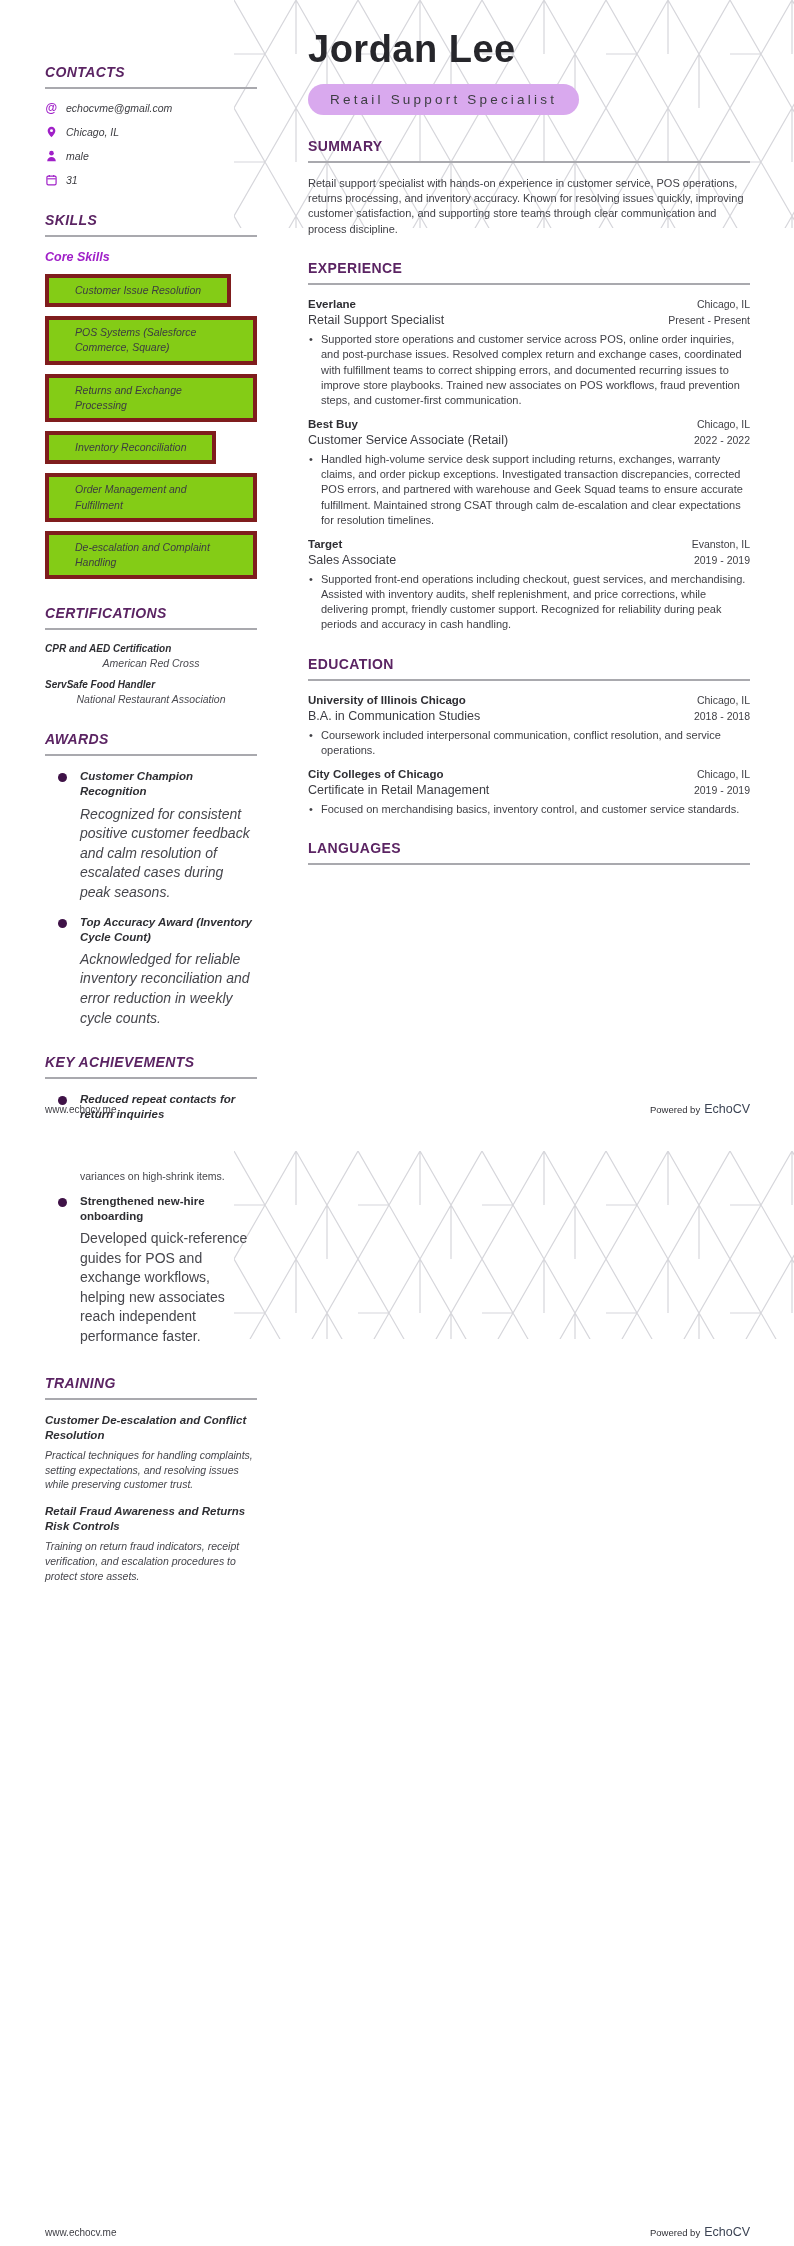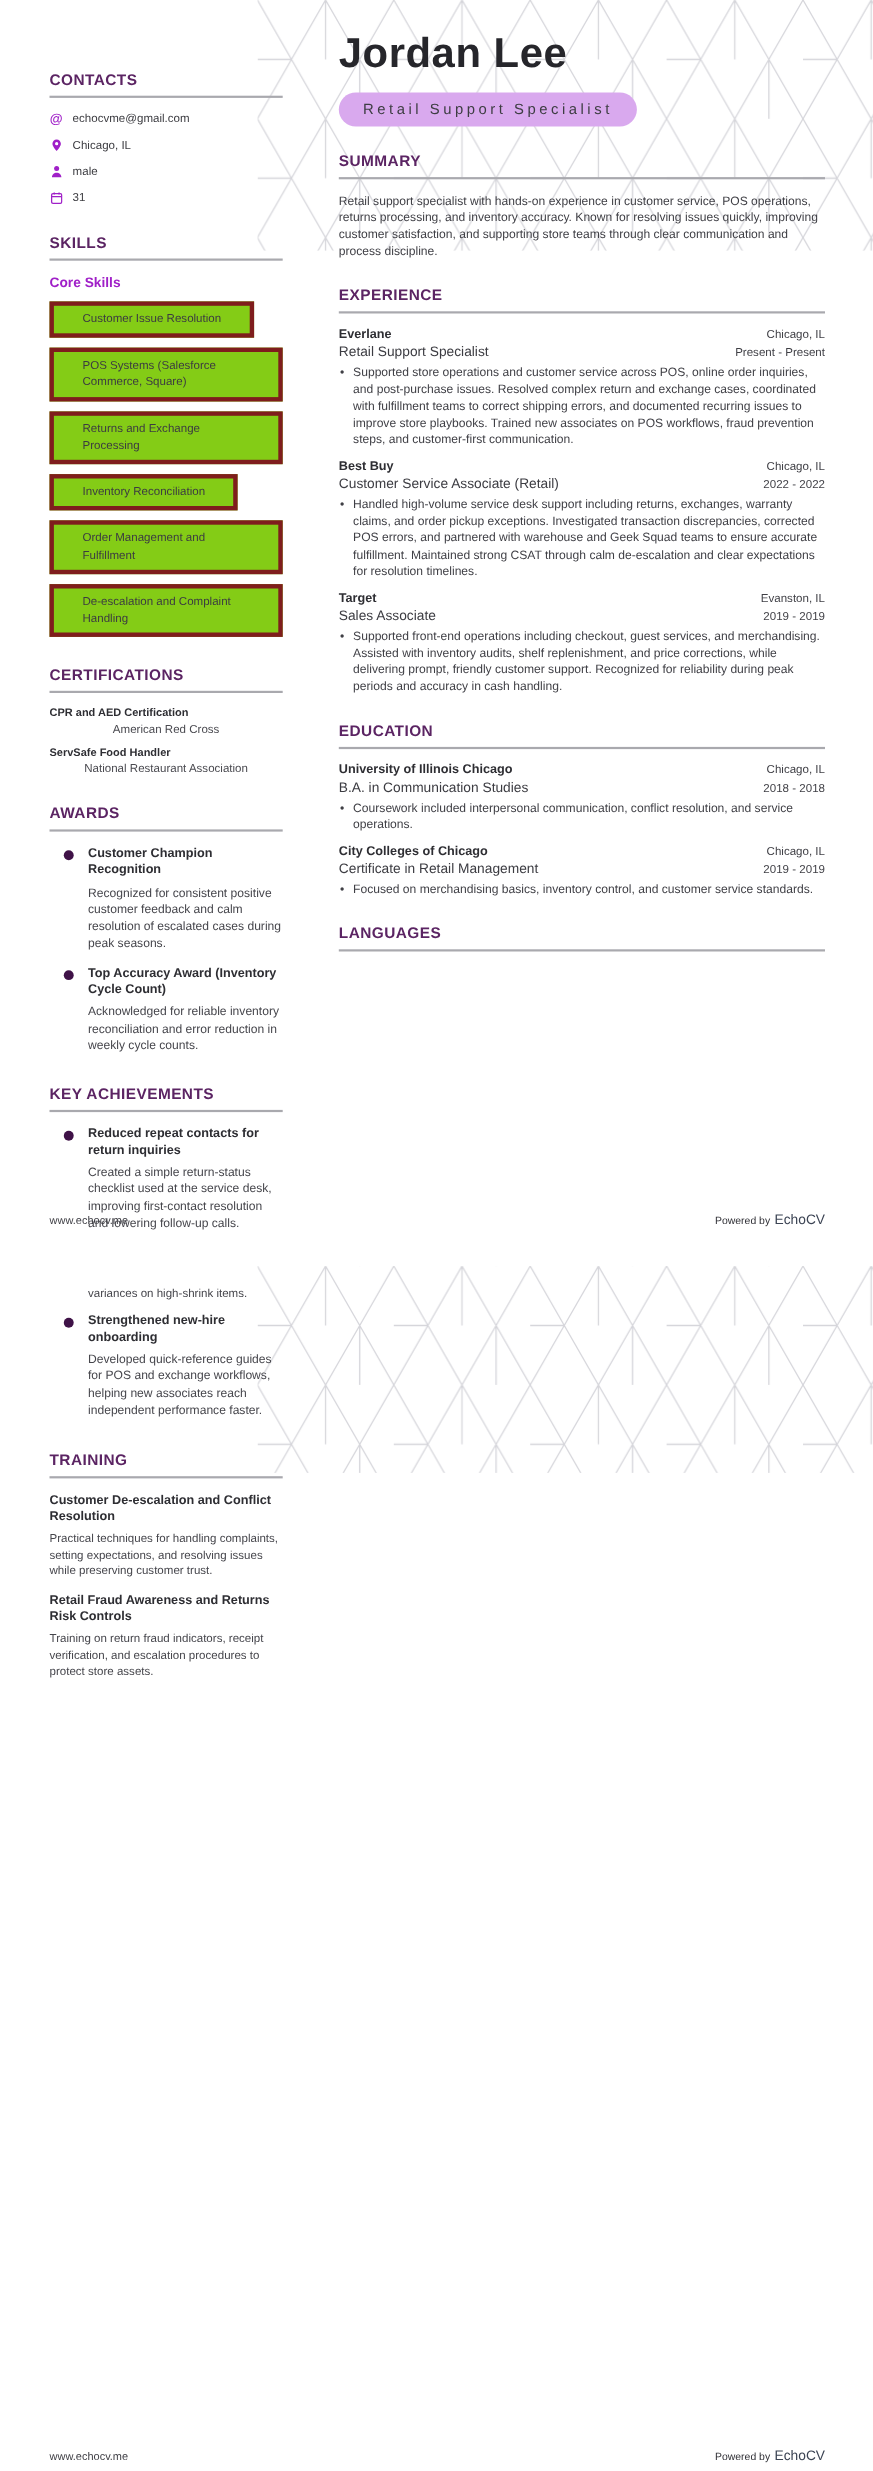--- a/index.html
+++ b/index.html
@@ -11,30 +11,30 @@
   main.right { flex:1; min-width:0; }
 
   
   .sec-h { font-size:14px; font-weight:700; color:#5b2463; letter-spacing:.4px; }
   .sec-rule { height:2px; background:#a9a9ae; margin:7px 0 13px 0; }
 
   
   .pt-left1 { padding-top:64px; }
   .contact-item { display:flex; align-items:center; gap:9px; font-size:10.5px; color:#3c3c41; margin-bottom:12px; }
   .cicon { width:12px; height:12px; flex:none; display:flex; align-items:center; justify-content:center; }
-  .sec { margin-bottom:26px; }
+  .sec { margin-bottom:26px;font-style:italic; }
   .group-label { font-size:12.5px; font-weight:700; color:#a020c8; margin:1px 0 10px 0; }
   .chip { width:fit-content; max-width:221px; border:4px solid #7f1d1d; padding:5px 26px; font-size:10.5px; color:#3c3c41; line-height:1.45; margin-bottom:9px; background:#84cc16; }
   .cert-name { font-size:10px; font-weight:700; color:#2e2e33; margin-bottom:3px; }
   .cert-org { font-size:10.5px; color:#4a4a50; margin-bottom:10px;text-align:center; }
   .b-item { display:flex; margin-bottom:12px; }
   .b-dot { width:9px; height:9px; border-radius:50%; background:#3f1247; flex:none; margin:4px 13px 0 13px; }
   .b-body { flex:1; min-width:0; }
   .b-title { font-size:11.5px; font-weight:700; color:#2e2e33; line-height:1.32; margin-bottom:5px; }
-  .b-desc { font-size:11px; color:#46464c; line-height:1.4; }
+  .b-desc { font-size:14px; color:#46464c; line-height:1.4; }
   .cont-desc { font-size:10.5px; color:#46464c; line-height:1.4; margin:0 0 10px 35px; }
 
   
   .pt-right1 { padding-top:28px; }
   .name { font-size:38px; font-weight:700; color:#26262b; letter-spacing:.5px; line-height:1.15; }
   .badge { display:inline-block; margin-top:12px; background:#d9a9ee; border-radius:17px; padding:8px 22px; font-size:13.5px; color:#3d3d42; letter-spacing:3.2px; font-weight:400; }
   .r-sec { margin-top:23px; }
   .body-text { font-size:11px; color:#3f3f45; line-height:1.4; }
   .xp { margin-bottom:10px; }
   .xp-row { display:flex; justify-content:space-between; align-items:baseline; }

